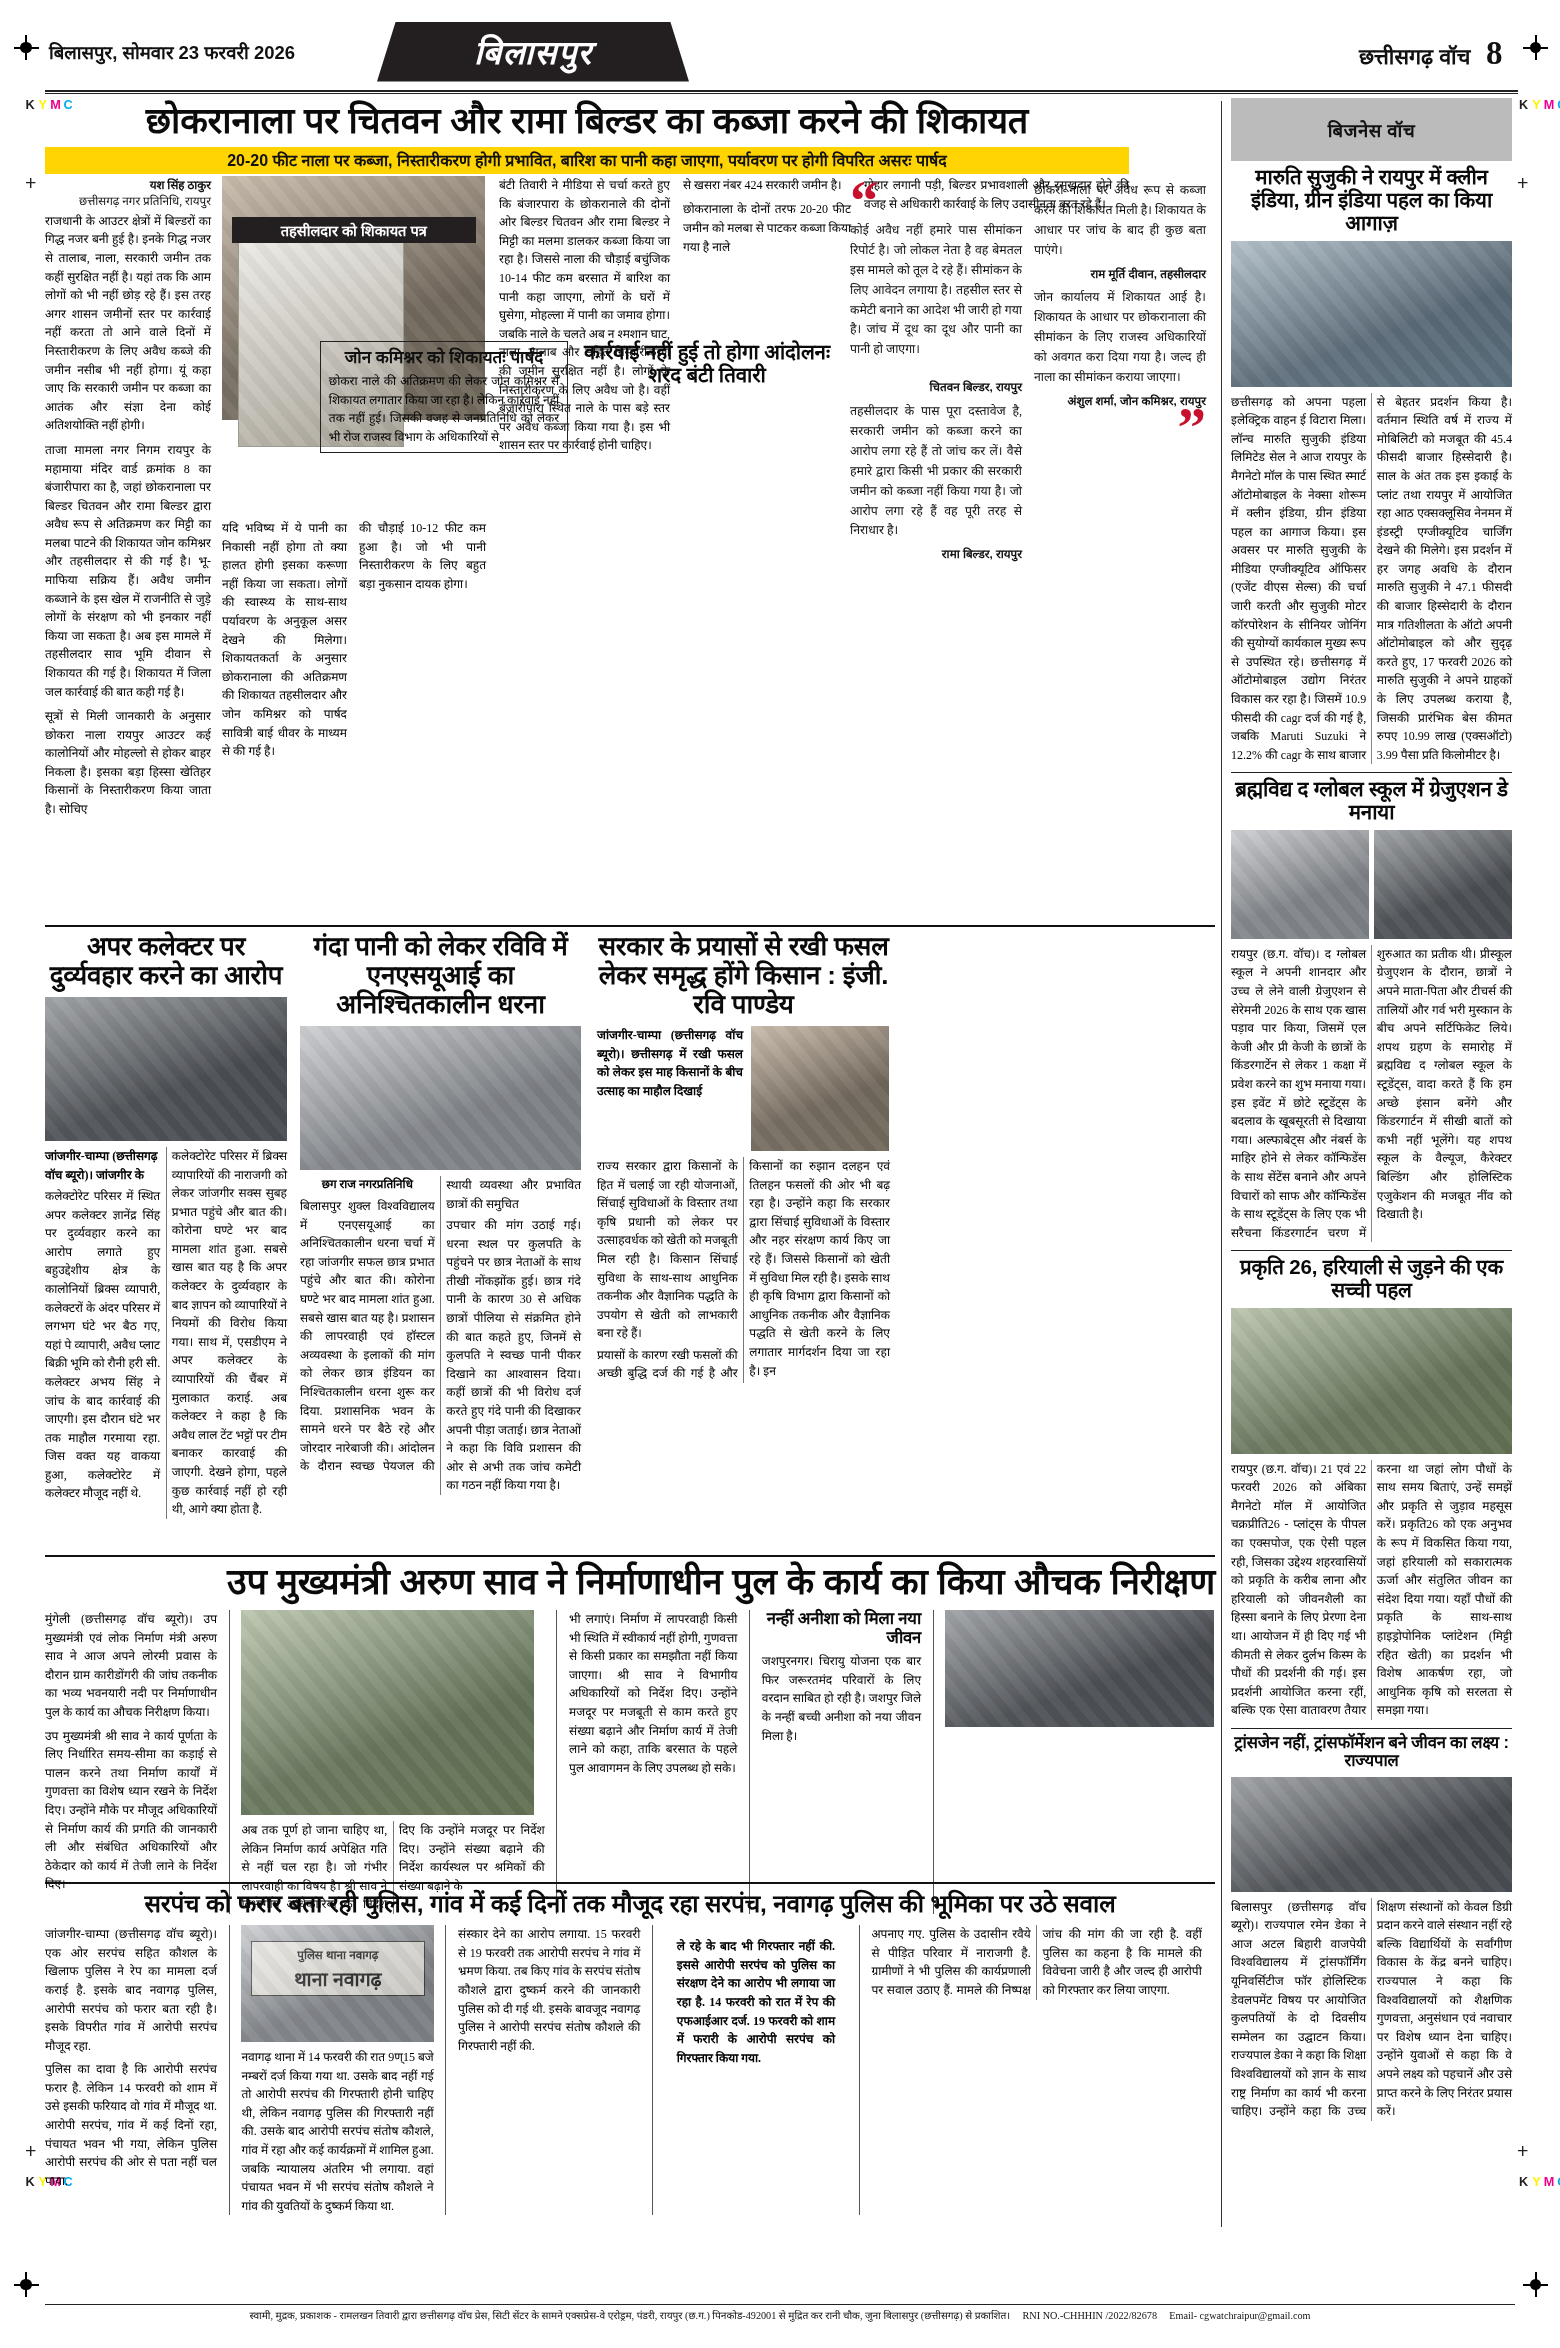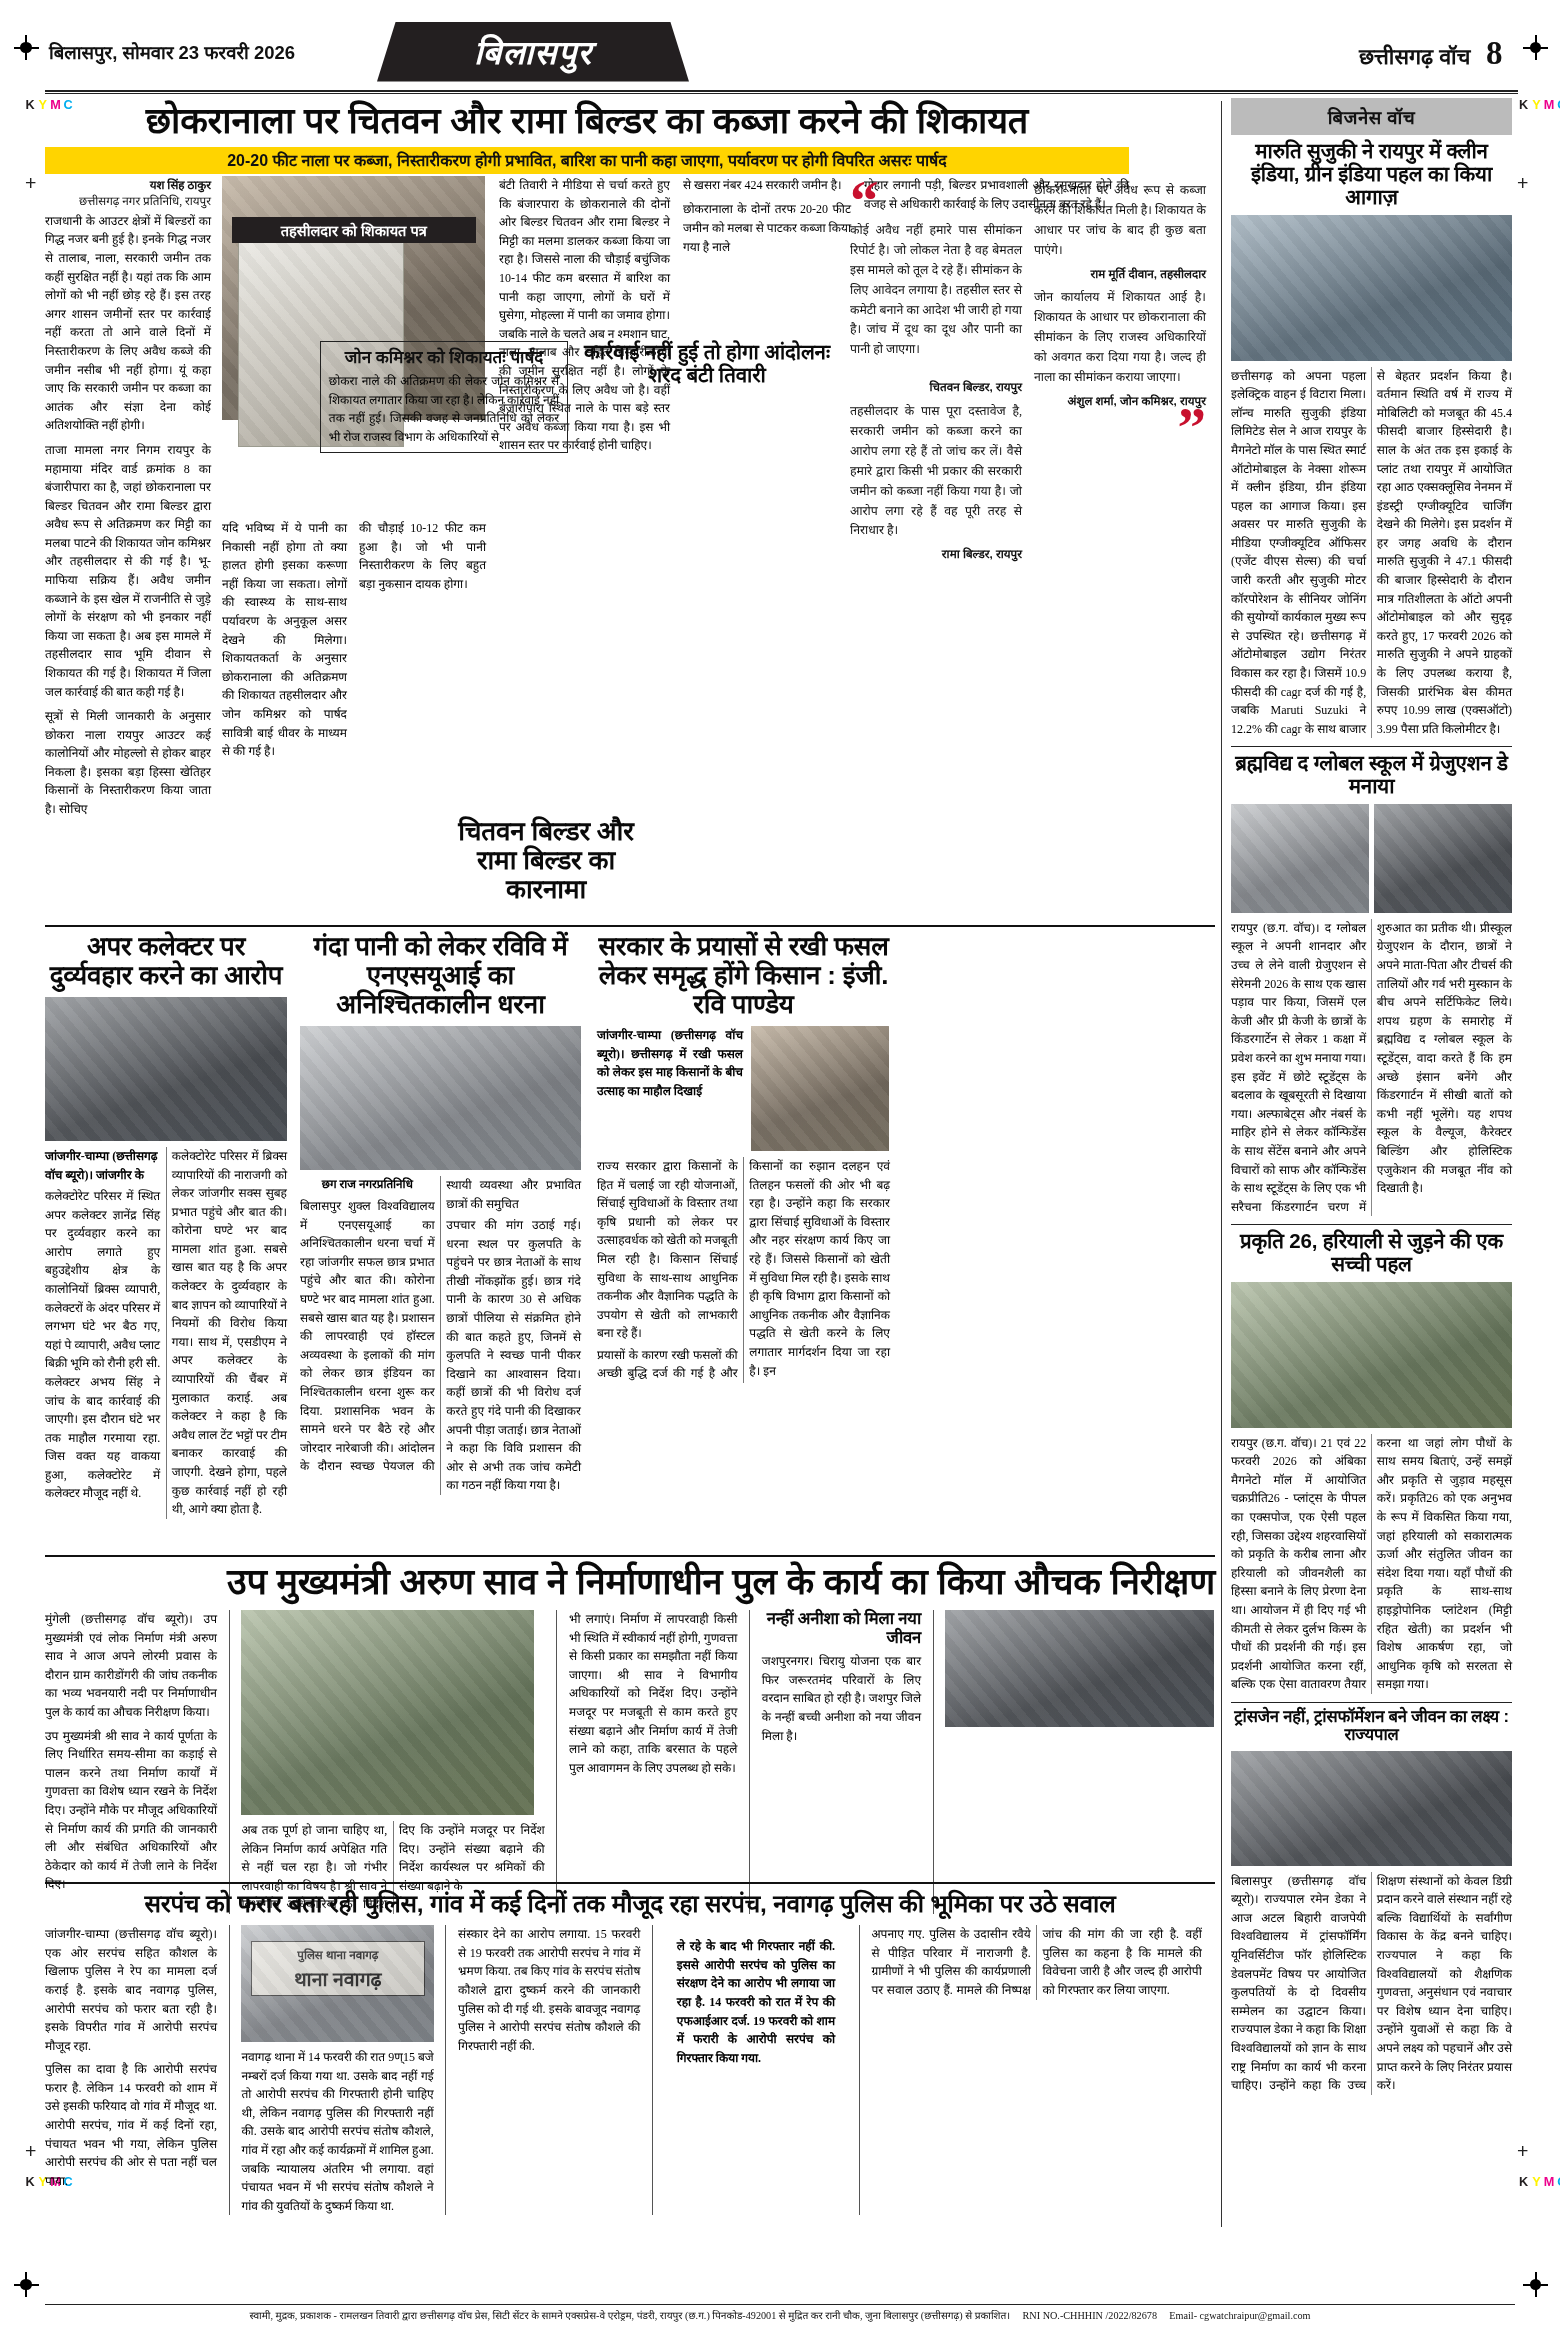--- a/index.html
+++ b/index.html
@@ -65,21 +65,21 @@
   .hl-md { font-size:20.5px; }
   .hl-sm { font-size:16.6px; }
 
   .yellowbar {
     background:#FFD400; color:#111; font-family:"Liberation Sans", sans-serif;
     font-weight:bold; font-size:16px; padding:3.9px 7.8px; line-height:1.2;
   }
   .greybar {
     background:#BBBBBB; color:#111; text-align:center;
     font-family:"Liberation Sans", sans-serif; font-weight:bold;
-    font-size:18.5px; padding:6px 0; letter-spacing:0.5px;
+    font-size:18.5px; padding:19px 0; letter-spacing:0.5px;
   }
 
   .body-txt {
     font-family:"Liberation Serif", serif; font-size:12px; line-height:1.55;
     text-align:justify; color:#000000; hyphens:auto;
   }
   .byline { font-weight:bold; font-size:11.7px; text-align:right; display:block;
             font-family:"Liberation Serif", serif; }
   .byline-c { font-weight:bold; font-size:11.7px; text-align:center; display:block; }
 
@@ -232,21 +232,20 @@
   <div style="position:absolute; left:320px; top:341px; width:809px;">
     <div class="box" style="position:absolute; left:0; top:0; width:248px;">
       <div class="box-title">जोन कमिश्नर को शिकायतः पार्षद</div>
       <p class="body-txt" style="margin:0;">छोकरा नाले की अतिक्रमण की लेकर जोन कमिश्नर से शिकायत लगातार किया जा रहा है। लेकिन कार्रवाई नहीं तक नहीं हुई। जिसकी वजह से जनप्रतिनिधि को लेकर भी रोज राजस्व विभाग के अधिकारियों से</p>
     </div>
     <div style="position:absolute; left:263px; top:0; width:248px;">
       <div class="hl hl-md" style="text-align:center;">कार्रवाई नहीं हुई तो होगा आंदोलनः शरद बंटी तिवारी</div>
     </div>
   </div>
 
-  <div class="hl hl-lg" style="position:absolute; left:458px; top:817px; width:176px; text-align:center;">चितवन बिल्डर और रामा बिल्डर का कारनामा</div>
 
   <div style="position:absolute; left:850px; top:181px; width:172px;">
     <div class="qmark">“</div>
     <p class="quote-txt" style="margin:0 0 18px;">कोई अवैध नहीं हमारे पास सीमांकन रिपोर्ट है। जो लोकल नेता है वह बेमतल इस मामले को तूल दे रहे हैं। सीमांकन के लिए आवेदन लगाया है। तहसील स्तर से कमेटी बनाने का आदेश भी जारी हो गया है। जांच में दूध का दूध और पानी का पानी हो जाएगा।</p>
     <div class="quote-attr">चितवन बिल्डर, रायपुर</div>
     <p class="quote-txt" style="margin:7.8px 0 3.9px;">तहसीलदार के पास पूरा दस्तावेज है, सरकारी जमीन को कब्जा करने का आरोप लगा रहे हैं तो जांच कर लें। वैसे हमारे द्वारा किसी भी प्रकार की सरकारी जमीन को कब्जा नहीं किया गया है। जो आरोप लगा रहे हैं वह पूरी तरह से निराधार है।</p>
     <div class="quote-attr">रामा बिल्डर, रायपुर</div>
   </div>
   <div style="position:absolute; left:1034px; top:181px; width:172px;">
     <p class="quote-txt" style="margin:0 0 3.9px;">छोकरा नाला पर अवैध रूप से कब्जा करने की शिकायत मिली है। शिकायत के आधार पर जांच के बाद ही कुछ बता पाएंगे।</p>

